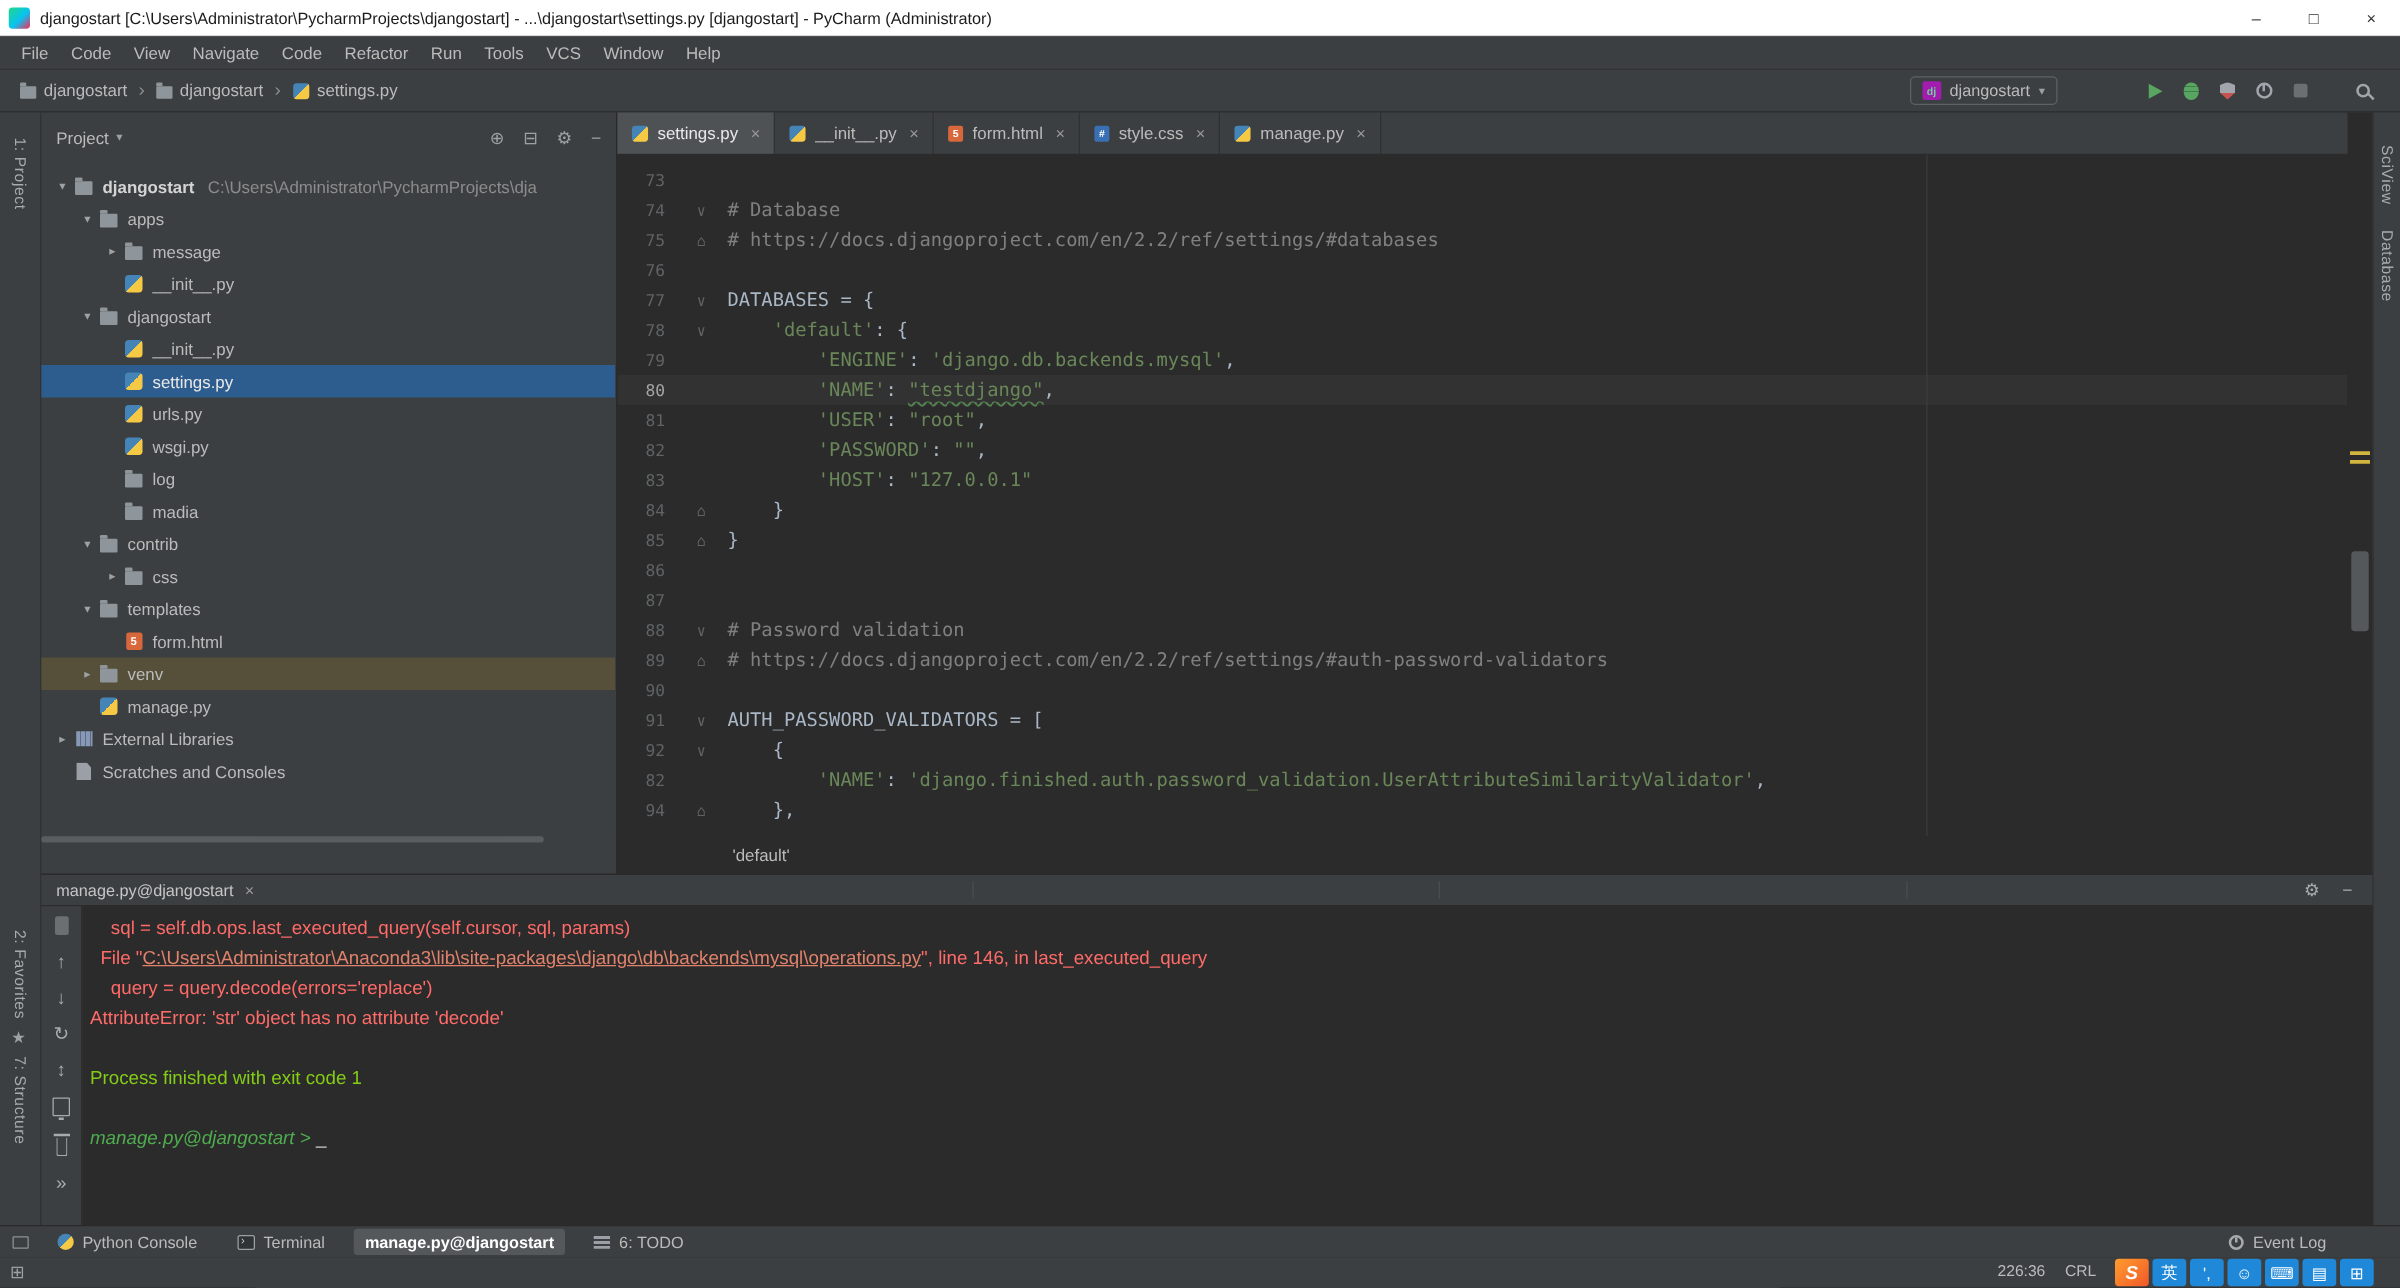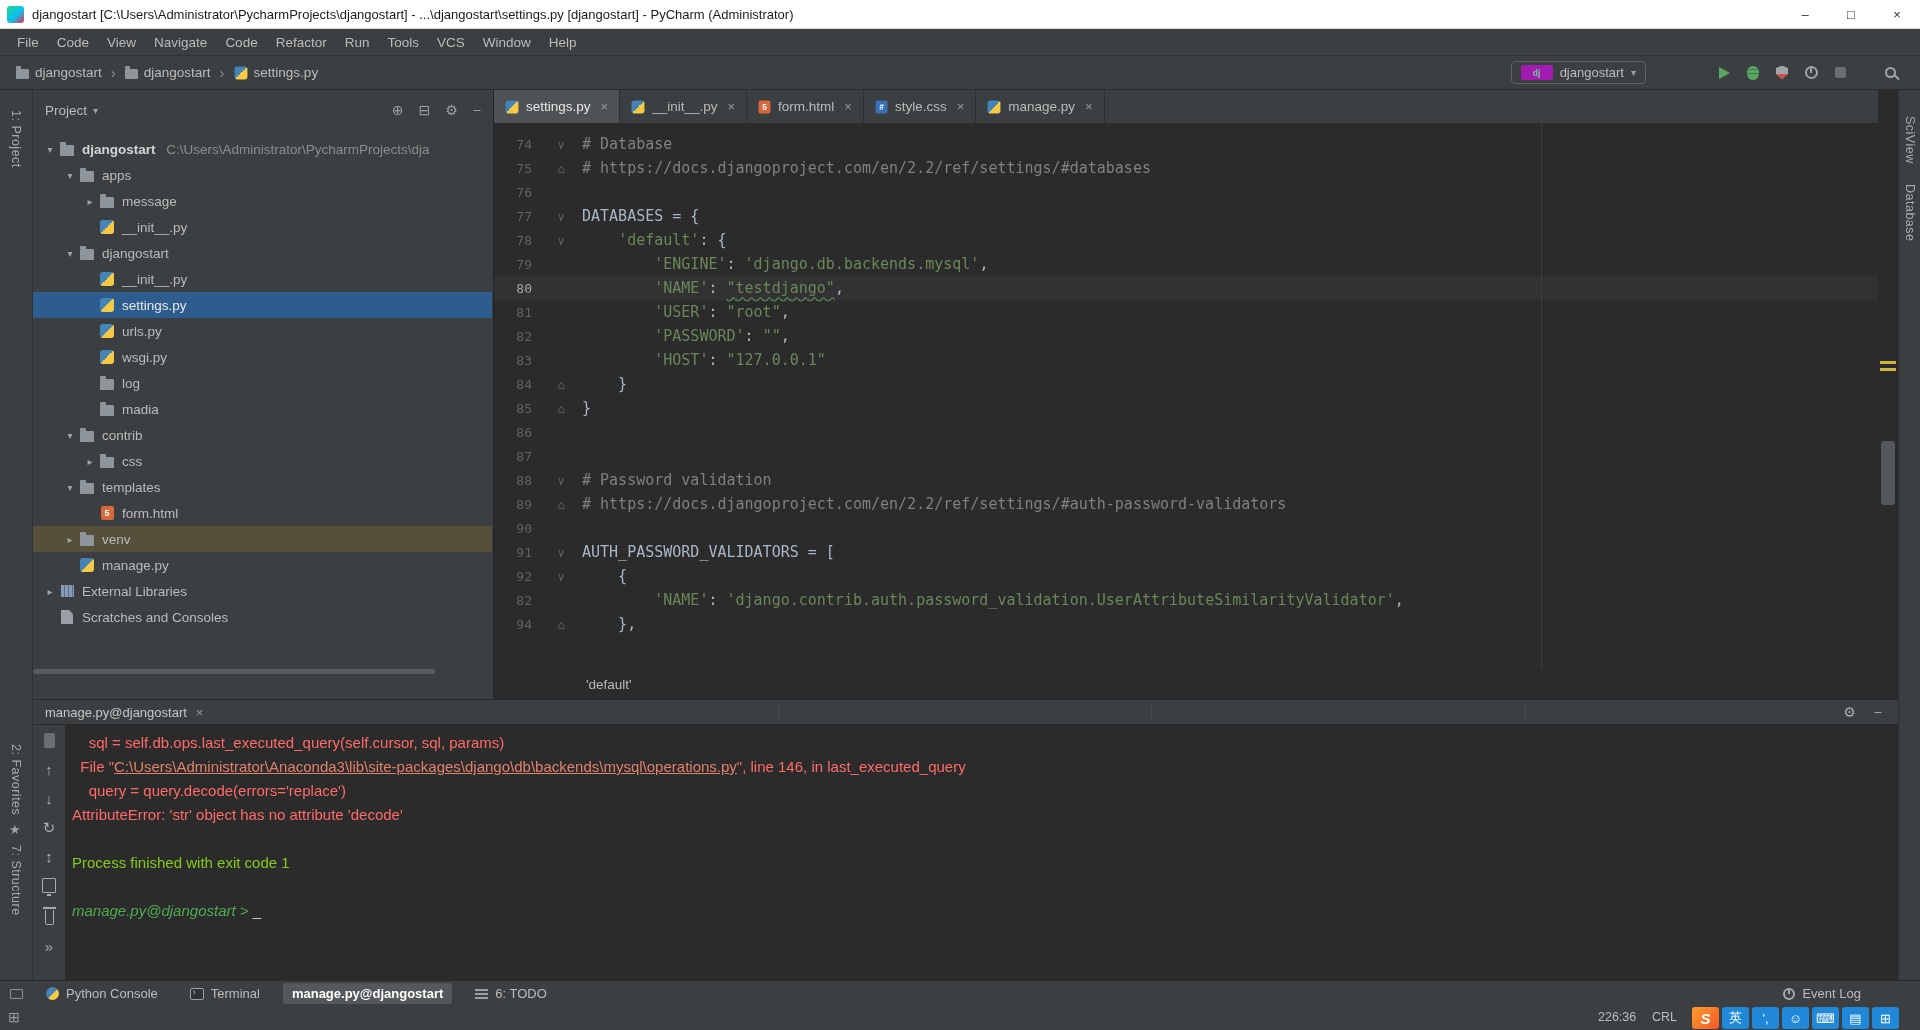--- a/index.html
+++ b/index.html
@@ -12,21 +12,21 @@
   .win-btn{width:46px;height:100%;display:flex;align-items:center;justify-content:center;font-size:13px;color:#333}
   
   #menubar{position:absolute;top:29px;left:0;width:1920px;height:27px;background:#3c3f41;border-bottom:1px solid #313335;display:flex;align-items:center;padding-left:8px}
   .menu-item{color:#bbbbbb;font-size:13.5px;padding:0 9px;height:100%;display:flex;align-items:center}
   
   #navbar{position:absolute;top:56px;left:0;width:1920px;height:34px;background:#3c3f41;border-bottom:1px solid #282b2d;display:flex;align-items:center;padding:0 16px}
   .crumb{display:flex;align-items:center;gap:6px;color:#bbbbbb;font-size:13.5px}
   .crumb-sep{color:#8a8e91;margin:0 9px;font-size:15px}
   #nav-right{margin-left:auto;display:flex;align-items:center;gap:17px}
   .run-pill{display:flex;align-items:center;gap:7px;border:1px solid #5e6163;border-radius:4px;padding:3px 9px;color:#bbbbbb;font-size:13px;margin-right:56px}
-  .dj-badge{width:32px;height:15px;border-radius:2px;background:#a21caf;color:#6fd39a;font-size:8.5px;font-weight:bold;display:flex;align-items:center;justify-content:center}
+  .dj-badge{width:15px;height:15px;border-radius:2px;background:#a21caf;color:#6fd39a;font-size:8.5px;font-weight:bold;display:flex;align-items:center;justify-content:center}
   .pill-caret{color:#9aa0a3;font-size:10px}
   
   .ico-run{width:0;height:0;border-left:11px solid #58a662;border-top:6.5px solid transparent;border-bottom:6.5px solid transparent}
   .ico-debug{width:12px;height:14px;border-radius:6px;background:linear-gradient(#58a662 0 3px,#3f7d4b 3px 4px,#58a662 4px 7px,#3f7d4b 7px 8px,#58a662 8px)}
   .ico-coverage{width:12px;height:14px;background:linear-gradient(#a0a6ab 60%,#c75450 60%);clip-path:polygon(50% 0,100% 18%,100% 62%,50% 100%,0 62%,0 18%)}
   .ico-profiler{width:13px;height:13px;border:2px solid #a0a6ab;border-radius:50%;position:relative}
   .ico-profiler::after{content:"";position:absolute;left:3px;top:0;width:2px;height:5px;background:#a0a6ab}
   .ico-stop{width:11px;height:11px;background:#6b6f72;border-radius:2px}
   .ico-search{width:11px;height:11px;border:2px solid #a0a6ab;border-radius:50%;position:relative;margin-left:22px;margin-right:8px}
   .ico-search::after{content:"";position:absolute;width:7px;height:2px;background:#a0a6ab;transform:rotate(45deg);right:-6px;bottom:-2px}
@@ -253,40 +253,41 @@
       </div>
       <div class="tab">
         <span class="ico-py tabic"></span>
         <span>manage.py</span>
         <span class="x">×</span>
       </div>
     </div>
   <div id="code">
     <div id="margin-line"></div>
     <div id="code-lines">
+        <div class="cl"><span class="ln">73</span><span class="fslot"></span><span class="ct"></span></div>
         <div class="cl"><span class="ln">74</span><span class="fslot">∨</span><span class="ct"><span class="com"># Database</span></span></div>
         <div class="cl"><span class="ln">75</span><span class="fslot">⌂</span><span class="ct"><span class="com"># https://docs.djangoproject.com/en/2.2/ref/settings/#databases</span></span></div>
         <div class="cl"><span class="ln">76</span><span class="fslot"></span><span class="ct"></span></div>
         <div class="cl"><span class="ln">77</span><span class="fslot">∨</span><span class="ct"><span class="plain">DATABASES = {</span></span></div>
         <div class="cl"><span class="ln">78</span><span class="fslot">∨</span><span class="ct"><span class="plain">    </span><span class="str">'default'</span><span class="plain">: {</span></span></div>
         <div class="cl"><span class="ln">79</span><span class="fslot"></span><span class="ct"><span class="plain">        </span><span class="str">'ENGINE'</span><span class="plain">: </span><span class="str">'django.db.backends.mysql'</span><span class="plain">,</span></span></div>
         <div class="cl cur"><span class="ln">80</span><span class="fslot"></span><span class="ct"><span class="plain">        </span><span class="str">'NAME'</span><span class="plain">: </span><span class="str typo">"testdjango"</span><span class="plain">,</span></span></div>
         <div class="cl"><span class="ln">81</span><span class="fslot"></span><span class="ct"><span class="plain">        </span><span class="str">'USER'</span><span class="plain">: </span><span class="str">"root"</span><span class="plain">,</span></span></div>
         <div class="cl"><span class="ln">82</span><span class="fslot"></span><span class="ct"><span class="plain">        </span><span class="str">'PASSWORD'</span><span class="plain">: </span><span class="str">""</span><span class="plain">,</span></span></div>
         <div class="cl"><span class="ln">83</span><span class="fslot"></span><span class="ct"><span class="plain">        </span><span class="str">'HOST'</span><span class="plain">: </span><span class="str">"127.0.0.1"</span></span></div>
         <div class="cl"><span class="ln">84</span><span class="fslot">⌂</span><span class="ct"><span class="plain">    }</span></span></div>
         <div class="cl"><span class="ln">85</span><span class="fslot">⌂</span><span class="ct"><span class="plain">}</span></span></div>
         <div class="cl"><span class="ln">86</span><span class="fslot"></span><span class="ct"></span></div>
         <div class="cl"><span class="ln">87</span><span class="fslot"></span><span class="ct"></span></div>
         <div class="cl"><span class="ln">88</span><span class="fslot">∨</span><span class="ct"><span class="com"># Password validation</span></span></div>
         <div class="cl"><span class="ln">89</span><span class="fslot">⌂</span><span class="ct"><span class="com"># https://docs.djangoproject.com/en/2.2/ref/settings/#auth-password-validators</span></span></div>
         <div class="cl"><span class="ln">90</span><span class="fslot"></span><span class="ct"></span></div>
         <div class="cl"><span class="ln">91</span><span class="fslot">∨</span><span class="ct"><span class="plain">AUTH_PASSWORD_VALIDATORS = [</span></span></div>
         <div class="cl"><span class="ln">92</span><span class="fslot">∨</span><span class="ct"><span class="plain">    {</span></span></div>
-        <div class="cl"><span class="ln">82</span><span class="fslot"></span><span class="ct"><span class="plain">        </span><span class="str">'NAME'</span><span class="plain">: </span><span class="str">'django.contrib.auth.password_validation.UserAttributeSimilarityValidator'</span><span class="plain">,</span></span></div>
+        <div class="cl"><span class="ln">82</span><span class="fslot"></span><span class="ct"><span class="plain">        </span><span class="str">'NAME'</span><span class="plain">: </span><span class="str">'django.finished.auth.password_validation.UserAttributeSimilarityValidator'</span><span class="plain">,</span></span></div>
         <div class="cl"><span class="ln">94</span><span class="fslot">⌂</span><span class="ct"><span class="plain">    },</span></span></div>
       </div>
   </div>
   <div id="ed-breadcrumb">
     <span>'default'</span>
   </div>
 </div>
 
 <div id="vthumb"></div>
 <div class="stripe-mark" style="top:361px"></div>

